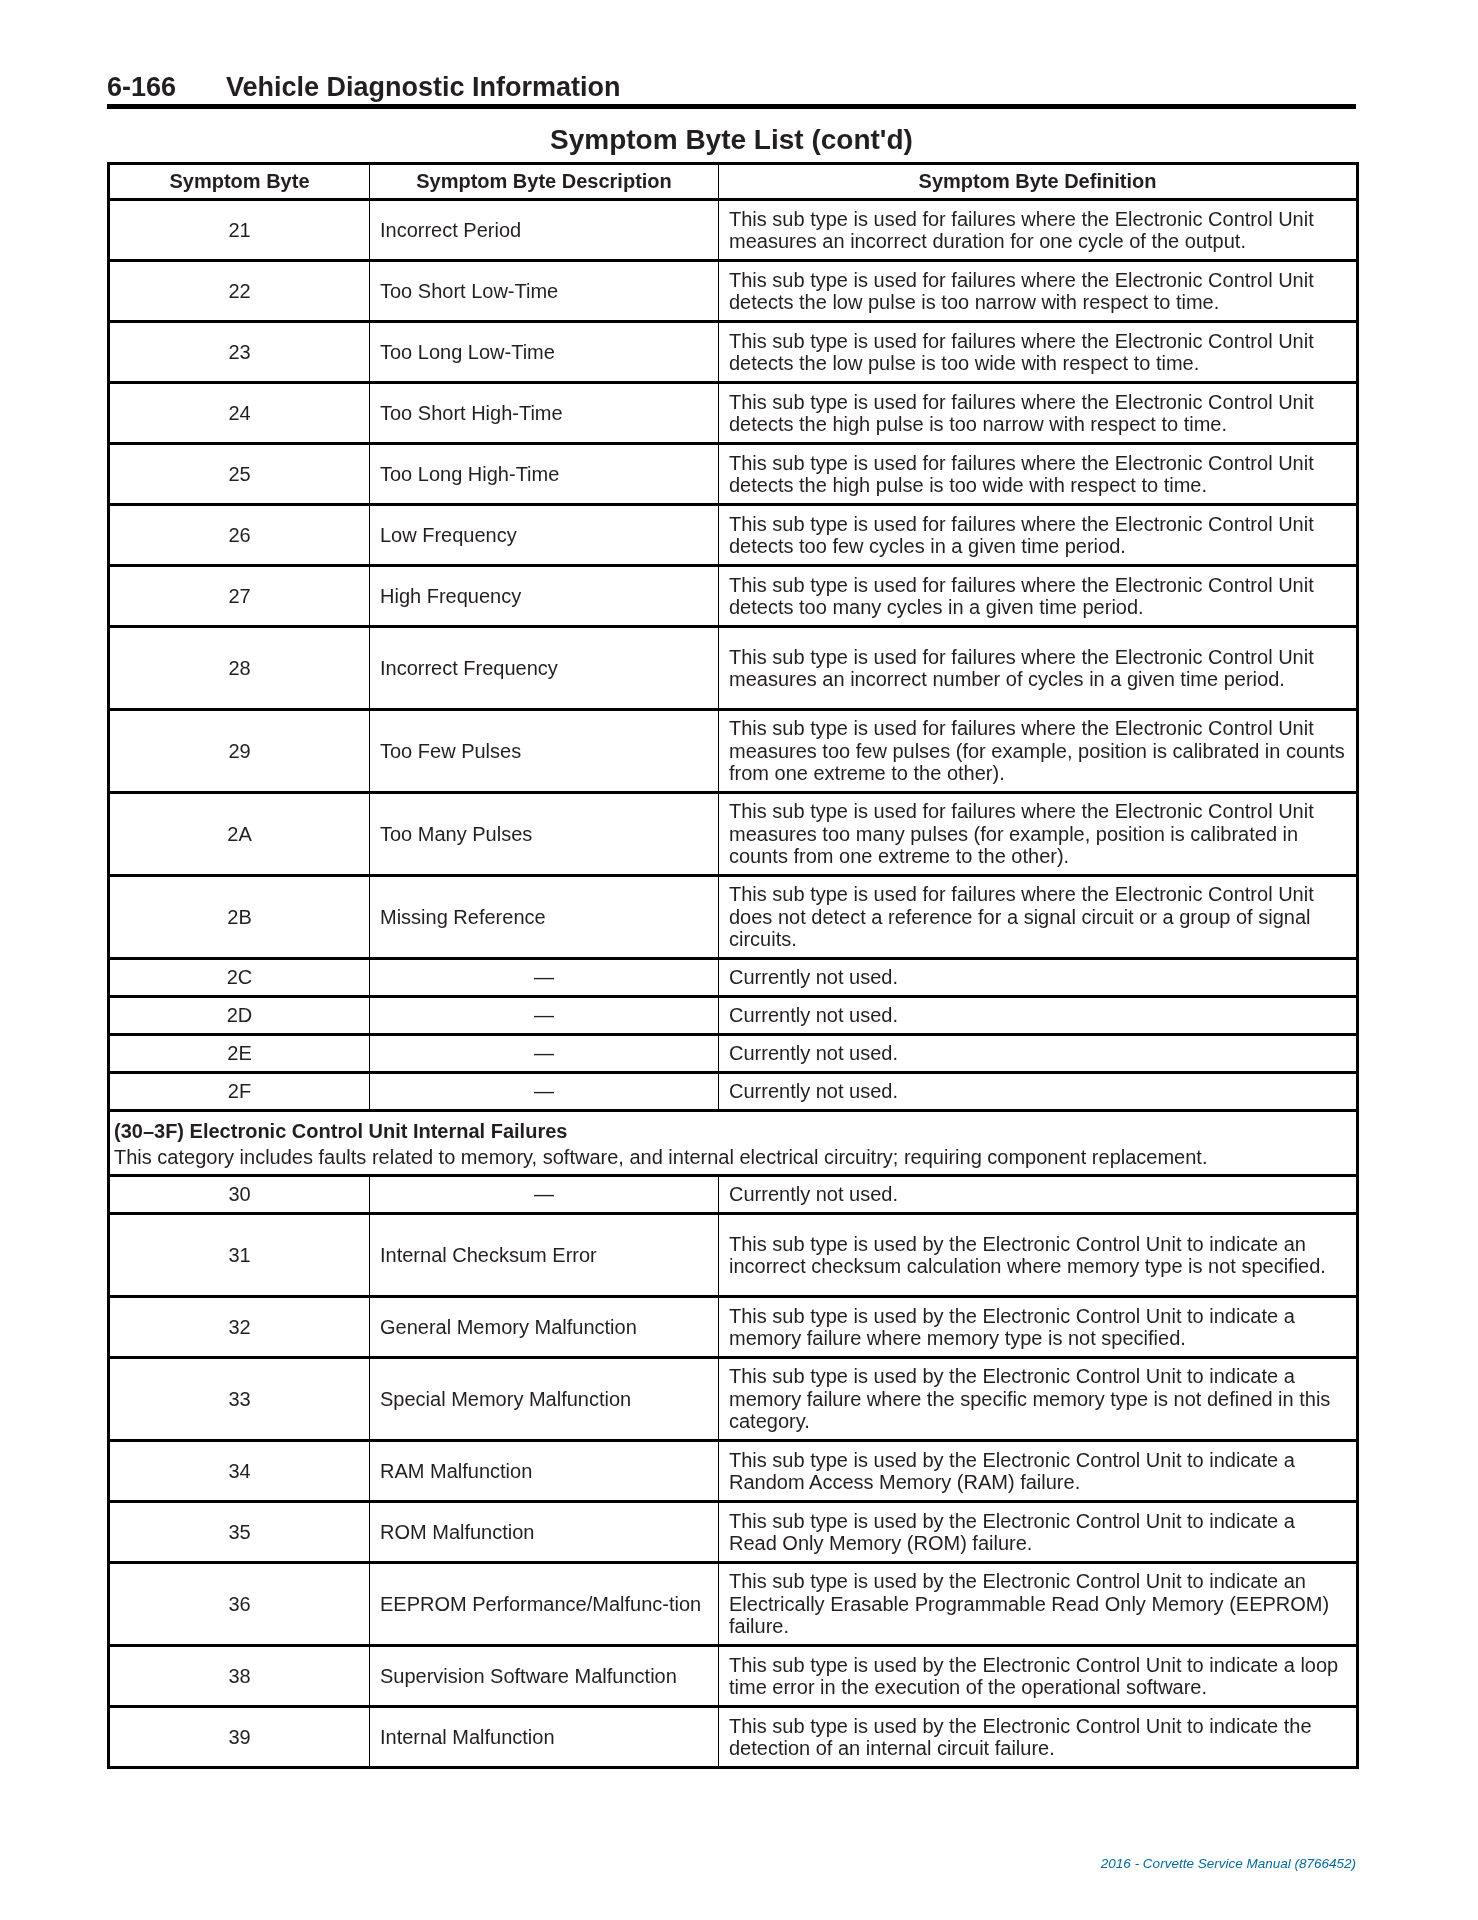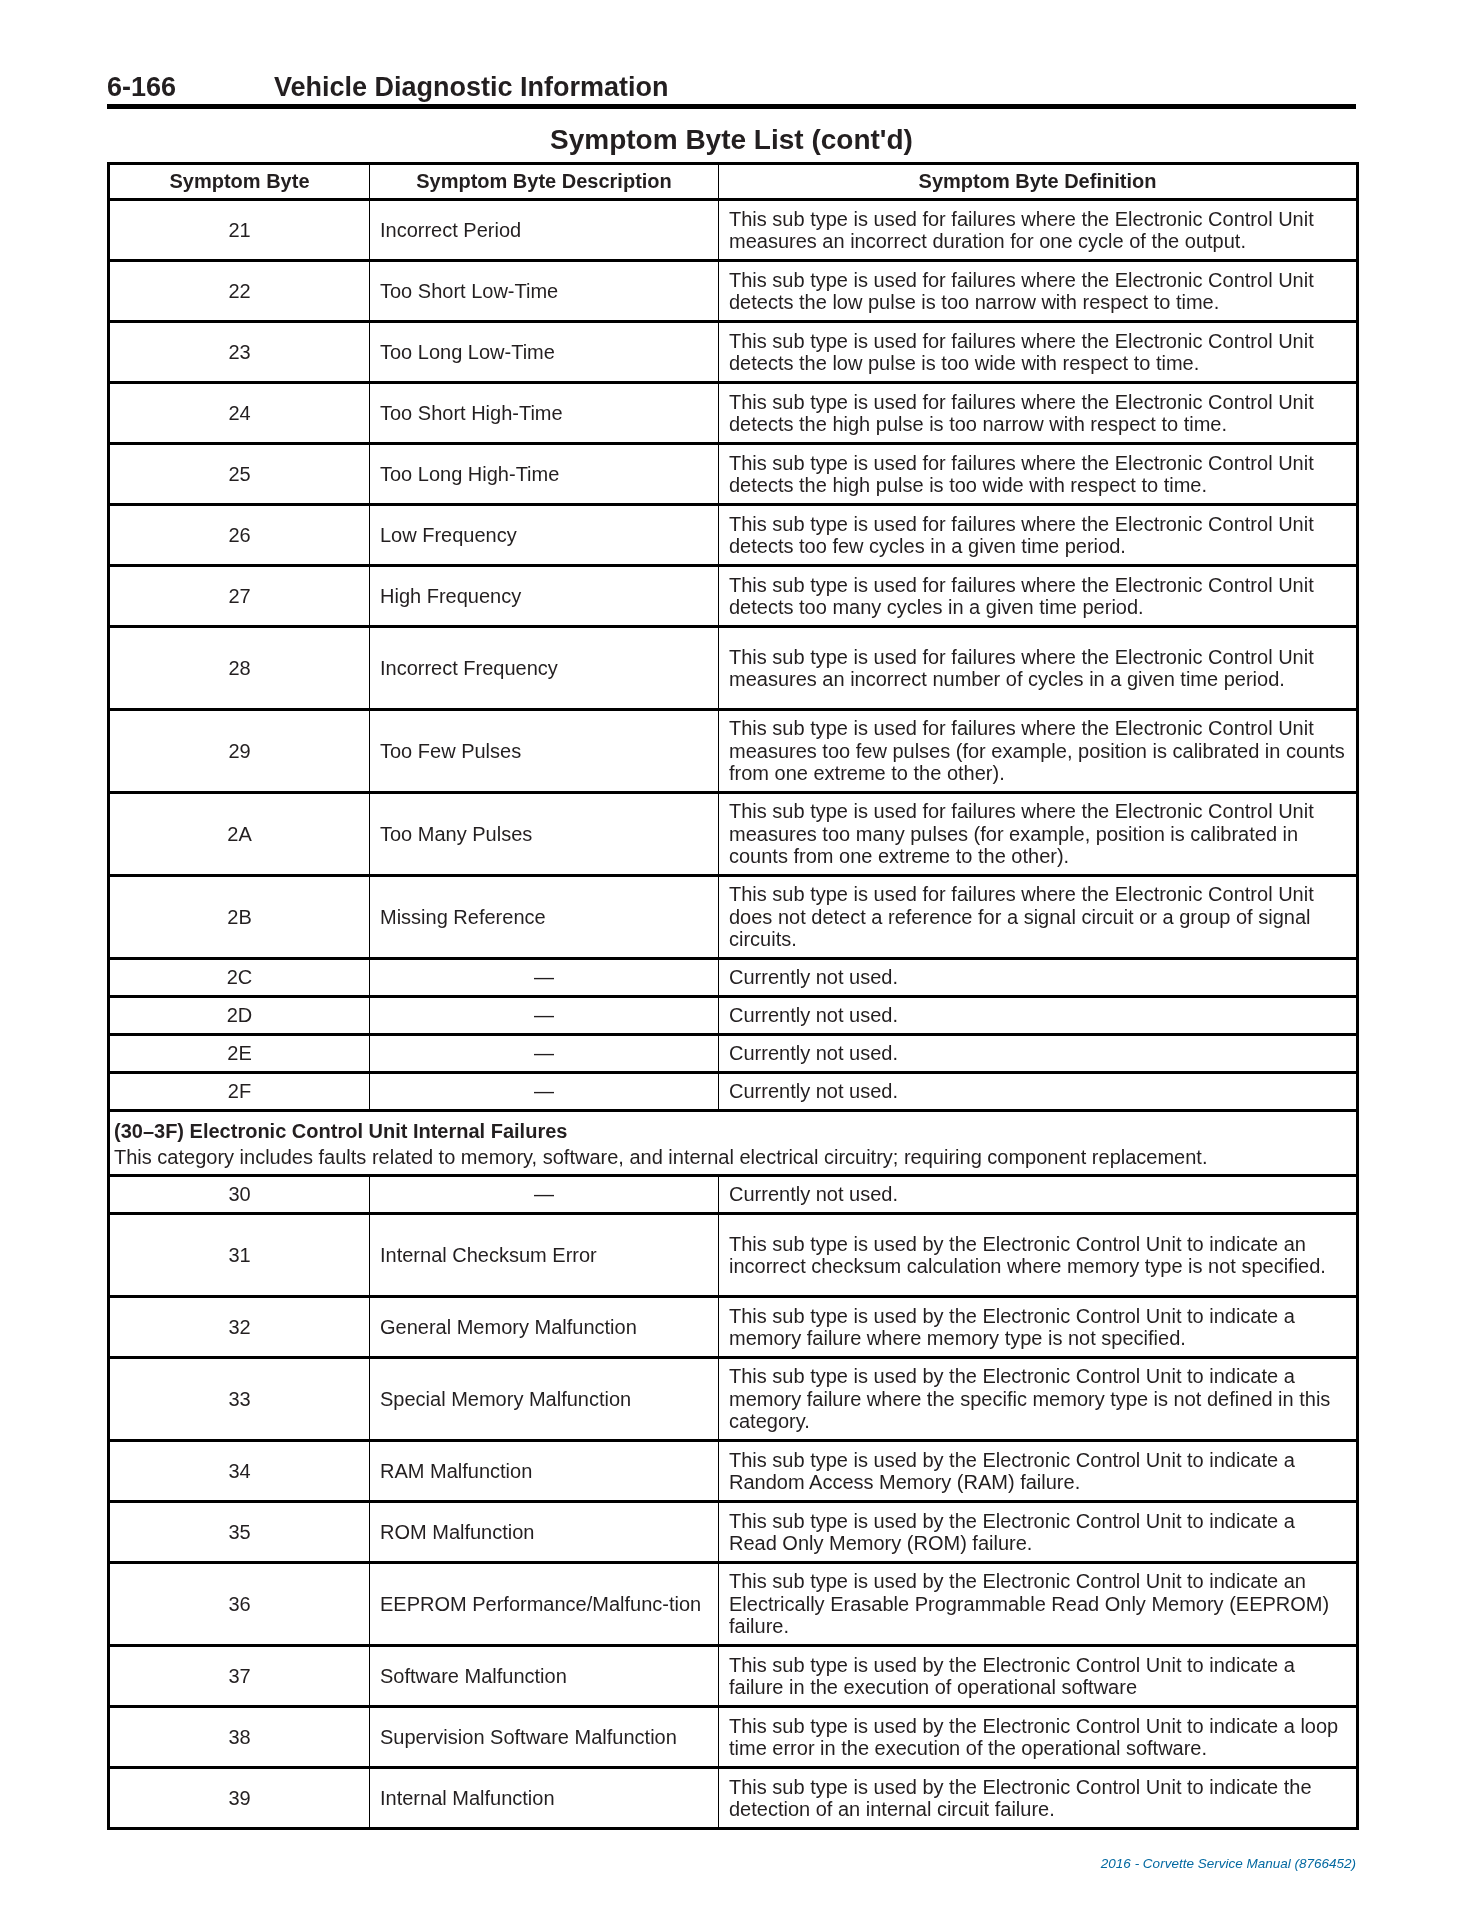--- a/index.html
+++ b/index.html
@@ -1,20 +1,20 @@
 <!DOCTYPE html>
 <html><head>
 <meta charset="utf-8">
 <style>
   html, body { margin:0; padding:0; background:#ffffff; }
   body { width:1478px; height:1920px; position:relative; overflow:hidden;
          font-family:"Liberation Sans", sans-serif; color:#231f20; }
   .page-header { position:absolute; left:107px; top:70px; width:1249px; height:40px; }
   .page-num { position:absolute; left:0; top:2px; font-size:27px; font-weight:bold;text-align:center; }
-  .section-title { position:absolute; left:119px; top:2px; font-size:27px; font-weight:bold;margin-left:48px; }
+  .section-title { position:absolute; left:119px; top:2px; font-size:27px; font-weight:bold; }
   .header-rule { position:absolute; left:107px; top:104px; width:1249px; height:5px; background:#000; }
   .table-title { position:absolute; left:107px; top:124px; width:1249px; text-align:center;
                  font-size:28px; font-weight:bold; }
   table { position:absolute; left:107px; top:162px; width:1249px; border-collapse:collapse;
           border:3px solid #000; table-layout:fixed; }
   th, td { border:1.5px solid #000; font-size:20px; line-height:22.5px; vertical-align:middle; }
   tr { border-bottom:3px solid #000; }
   th { font-weight:bold; height:33px; padding:0 2px; text-align:center; }
   td { padding:3px 10px; }
   td.byte { text-align:center; }
@@ -167,25 +167,20 @@
         <td class="byte">35</td>
         <td class="desc">ROM Malfunction</td>
         <td class="def">This sub type is used by the Electronic Control Unit to indicate a Read Only Memory (ROM) failure.</td>
       </tr>
       <tr class="r3">
         <td class="byte">36</td>
         <td class="desc">EEPROM Performance/Malfunc-tion</td>
         <td class="def">This sub type is used by the Electronic Control Unit to indicate an Electrically Erasable Programmable Read Only Memory (EEPROM) failure.</td>
       </tr>
       <tr class="r2">
-        <td class="byte">37</td>
-        <td class="desc">Software Malfunction</td>
-        <td class="def">This sub type is used by the Electronic Control Unit to indicate a failure in the execution of operational software</td>
-      </tr>
-      <tr class="r2">
         <td class="byte">38</td>
         <td class="desc">Supervision Software Malfunction</td>
         <td class="def">This sub type is used by the Electronic Control Unit to indicate a loop time error in the execution of the operational software.</td>
       </tr>
       <tr class="r2">
         <td class="byte">39</td>
         <td class="desc">Internal Malfunction</td>
         <td class="def">This sub type is used by the Electronic Control Unit to indicate the detection of an internal circuit failure.</td>
       </tr>
     </tbody>

